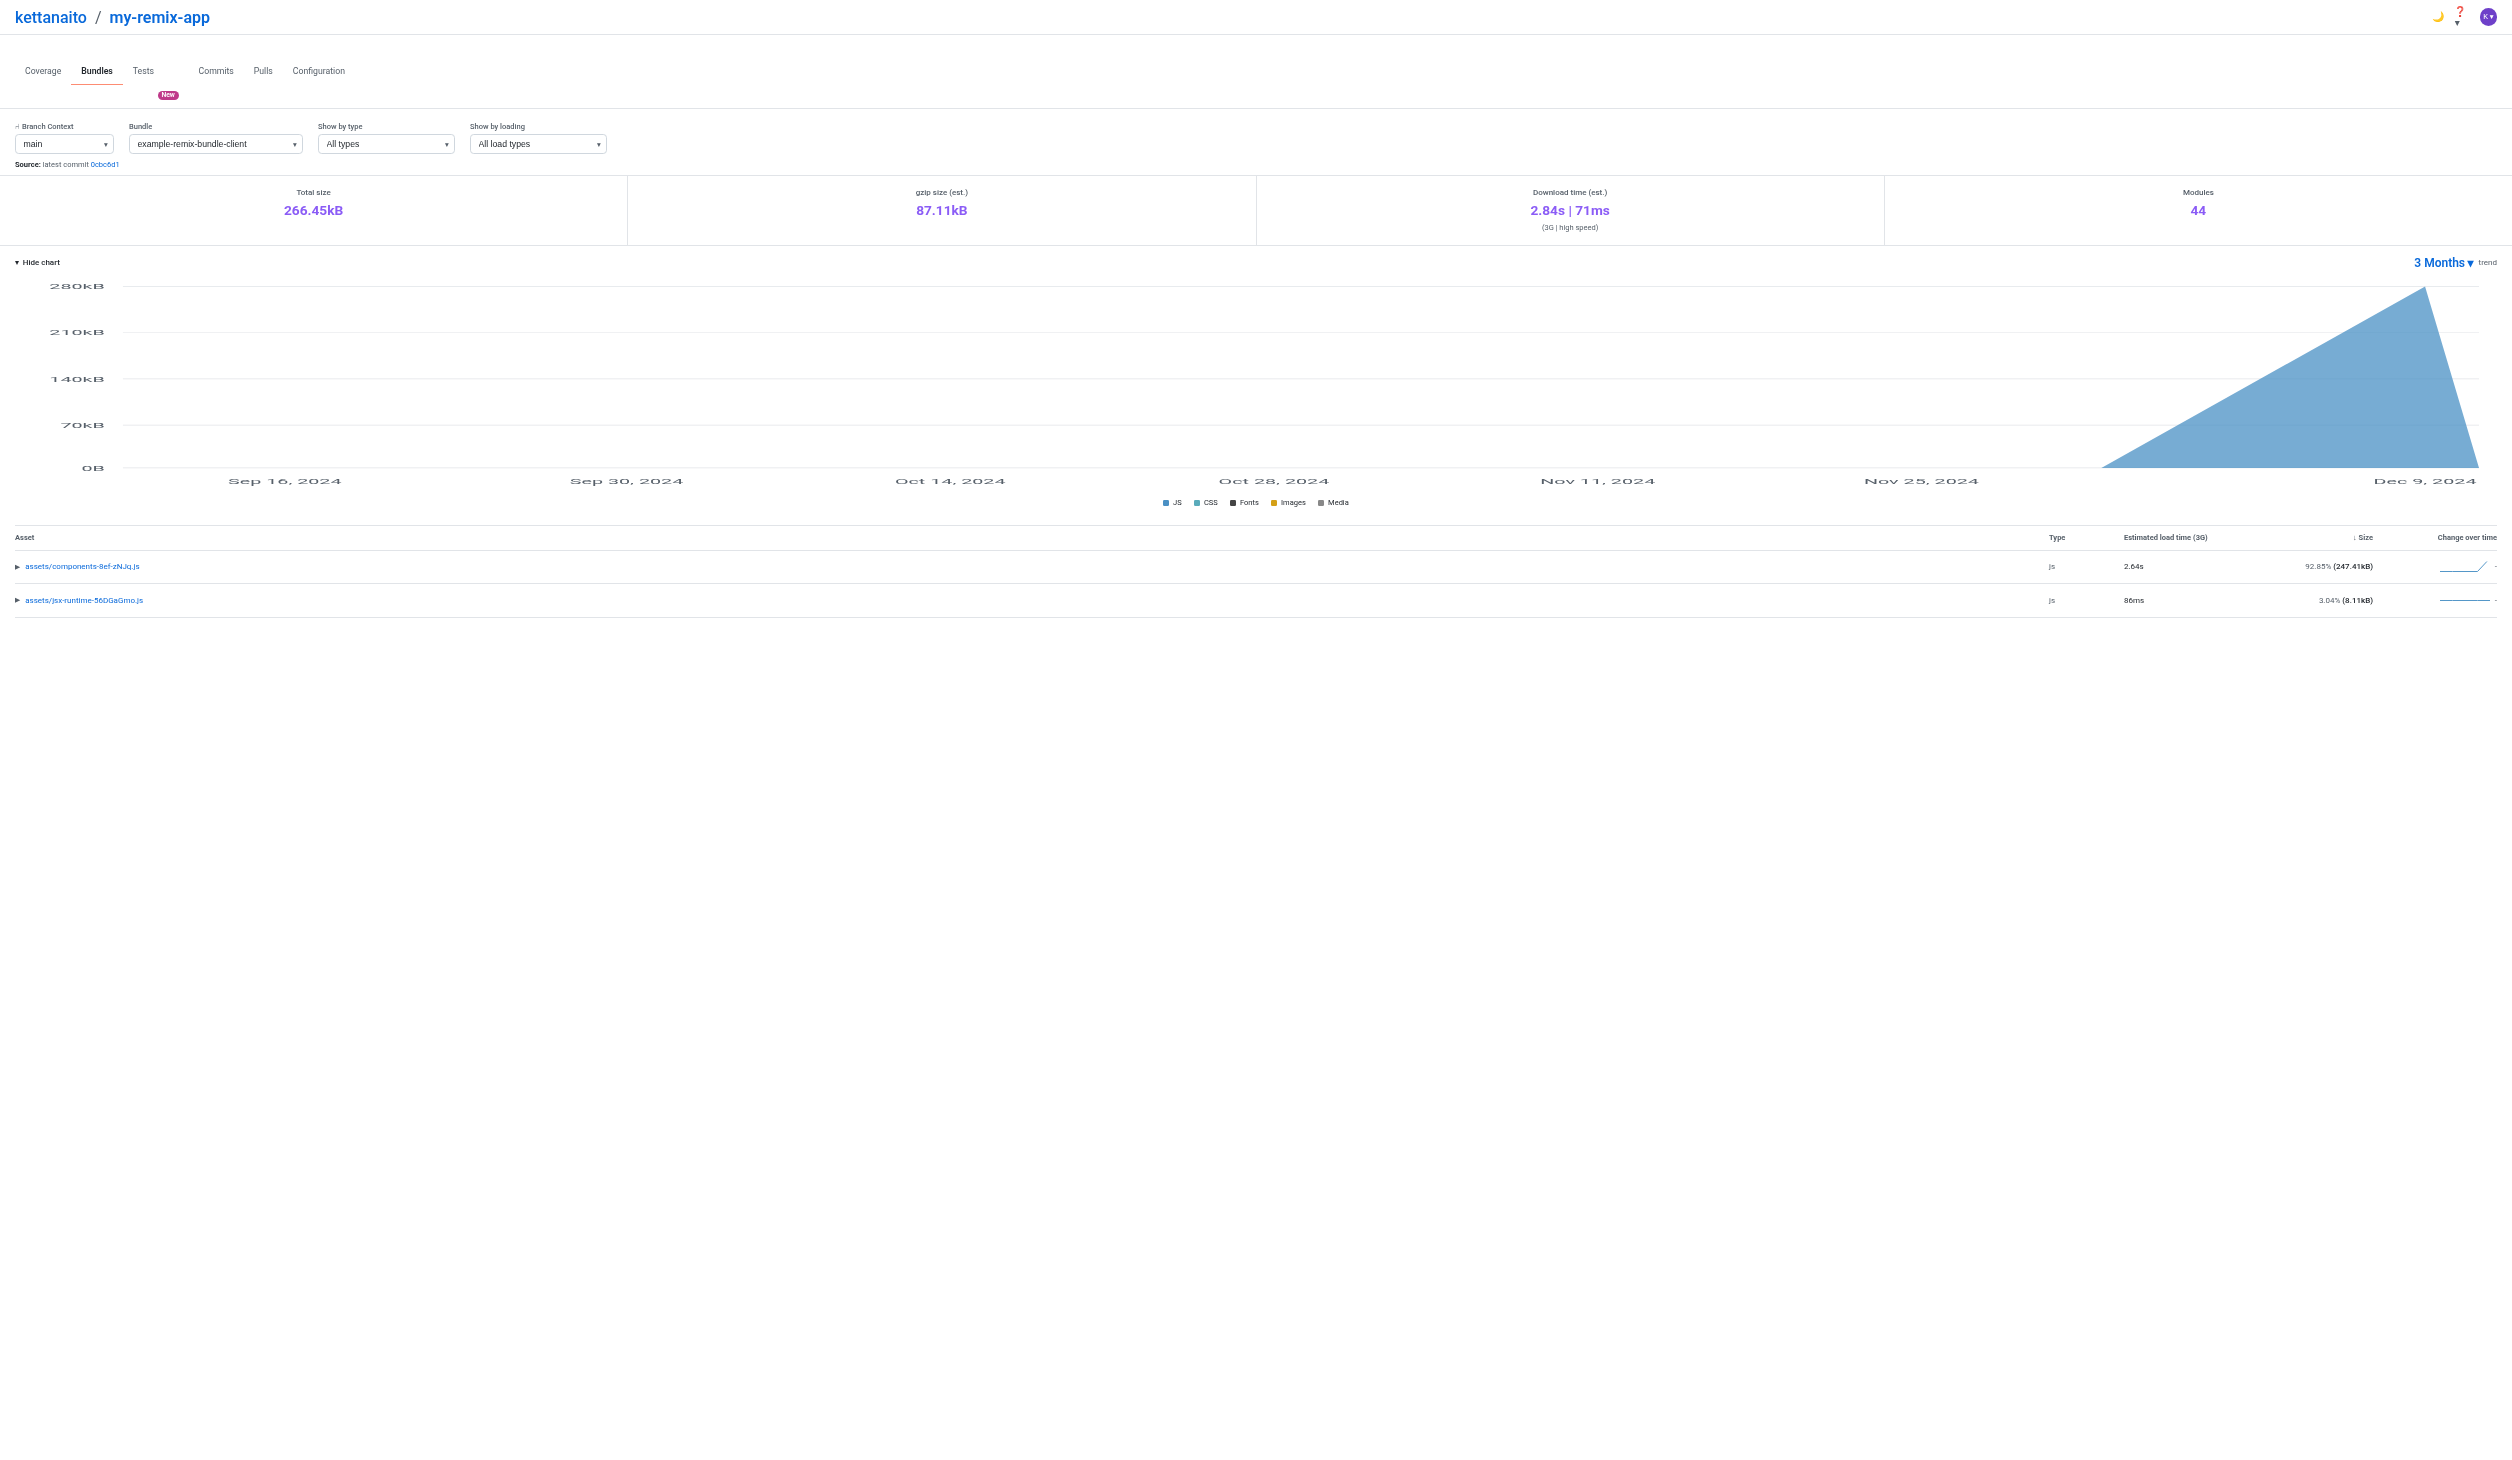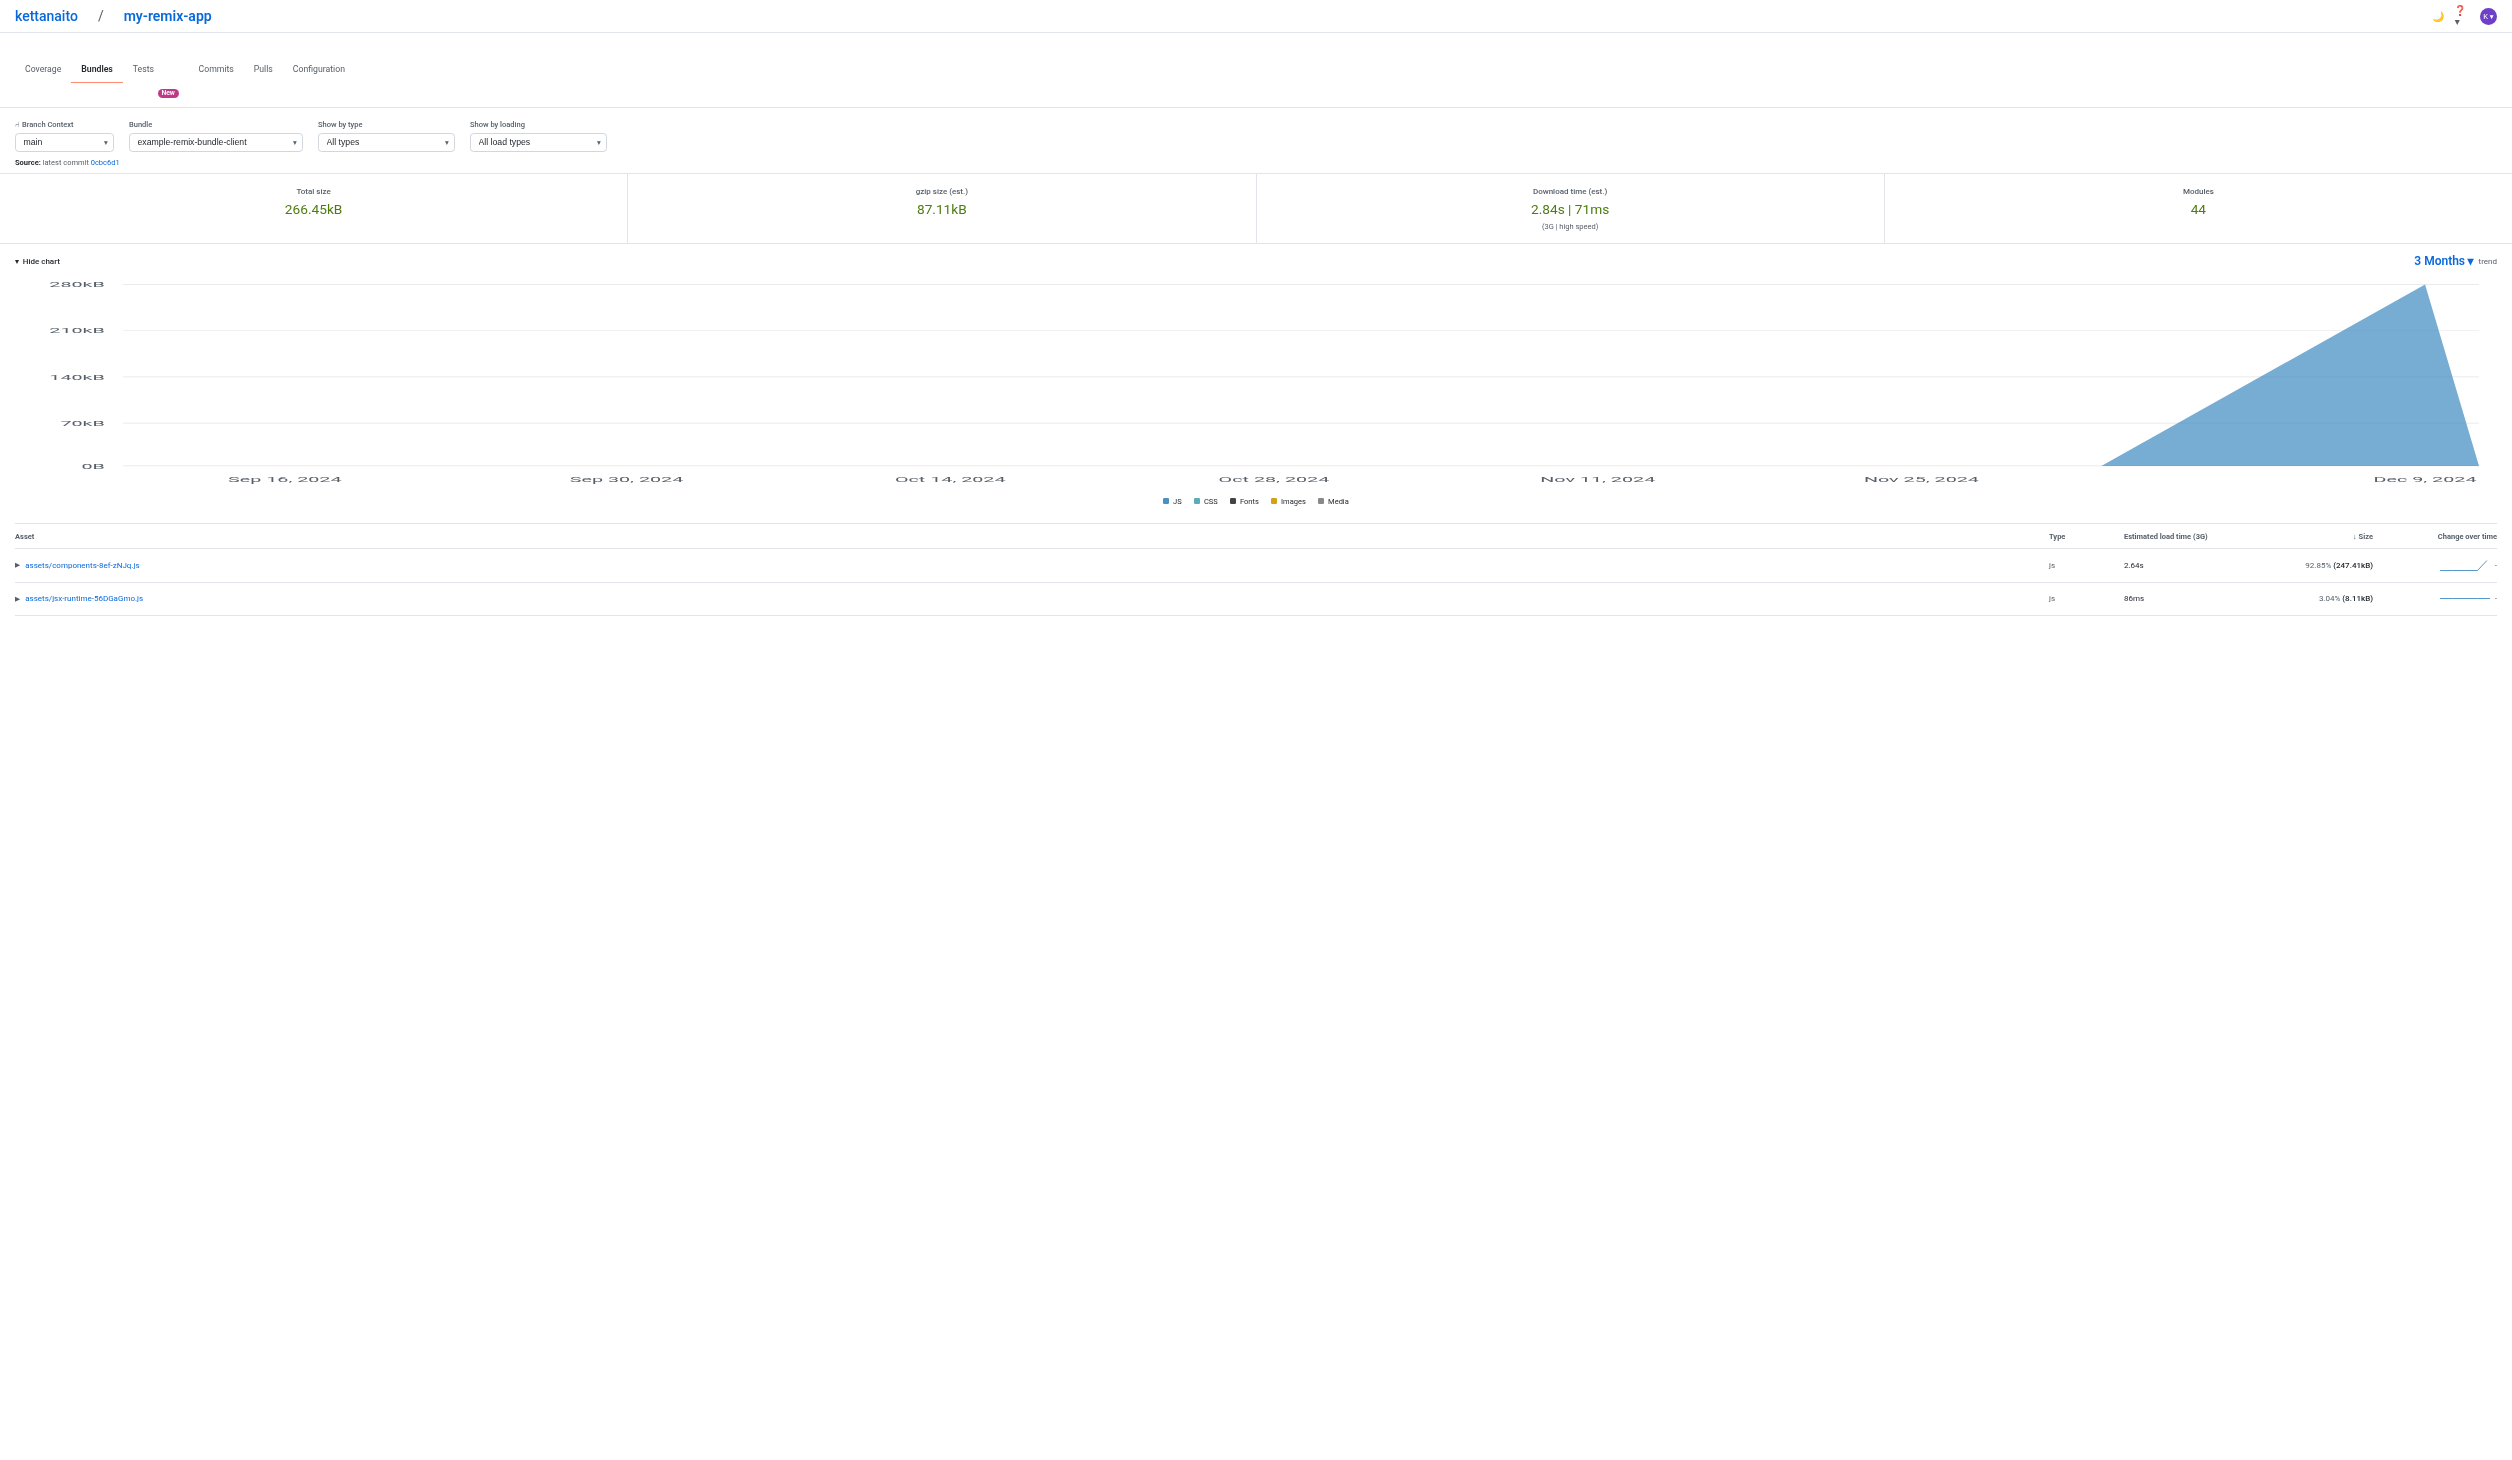--- a/index.html
+++ b/index.html
@@ -1,20 +1,20 @@
 <!DOCTYPE html>
 <html style="font-size:10px"><head>
   <meta charset="utf-8">
   <style>
     * { box-sizing: border-box; margin: 0; padding: 0; }
     body { font-family: -apple-system, BlinkMacSystemFont, 'Segoe UI', Roboto, sans-serif; font-size: 8.7px; color: #24292f; background: #fff; }
 
     
     .top-bar { display: flex; align-items: center; justify-content: space-between; padding: 7.5px 15px; border-bottom: 0.6px solid #e1e4e8; }
-    .top-bar-left { display: flex; align-items: center; gap: 20px; font-size: 14px; }
+    .top-bar-left { display: flex; align-items: center; gap: 8px; font-size: 16px; }
     .repo-owner { color: #0969da; text-decoration: none; font-weight: 500; }
     .repo-sep { color: #57606a; }
     .repo-name { color: #0969da; text-decoration: none; font-weight: 600; }
     .top-bar-right { display: flex; align-items: center; gap: 7.5px; }
     .top-icon { width: 17.4px; height: 17.4px; border-radius: 50%; display: flex; align-items: center; justify-content: center; cursor: pointer; color: #57606a; font-size: 10px; }
     .avatar { width: 17.4px; height: 17.4px; border-radius: 50%; background: #6e40c9; display: flex; align-items: center; justify-content: center; color: white; font-size: 7.5px; cursor: pointer; }
 
     
     .nav-tabs { display: flex; align-items: center; gap: 0; padding: 0 15px; border-bottom: 0.6px solid #e1e4e8; }
     .nav-tab { padding: 7.5px 10px; cursor: pointer; color: #57606a; font-size: 8.7px; border-bottom: 1.2px solid transparent; text-decoration: none; display: flex; align-items: center; gap: 3.7px; }
@@ -34,21 +34,21 @@
     
     .source-line { padding: 6.2px 15px; font-size: 7.5px; color: #57606a; }
     .source-line strong { color: #24292f; }
     .source-link { color: #0969da; text-decoration: none; }
 
     
     .stats-row { display: flex; border-top: 0.6px solid #e1e4e8; border-bottom: 0.6px solid #e1e4e8; margin: 0; }
     .stat-box { flex: 1; padding: 12.4px; text-align: center; border-right: 0.6px solid #e1e4e8; }
     .stat-box:last-child { border-right: none; }
     .stat-label { font-size: 8px; color: #57606a; margin-bottom: 5px; font-weight: 500; }
-    .stat-value { font-size: 13.7px; font-weight: 400; color: #4d7c0f; }
+    .stat-value { font-size: 13.7px; font-weight: 700; color: #8b5cf6; }
     .stat-sub { font-size: 7.5px; color: #57606a; margin-top: 5px; }
 
     
     .chart-section { padding: 10px 15px; }
     .chart-header { display: flex; justify-content: space-between; align-items: center; margin-bottom: 10px; }
     .hide-chart-btn { display: flex; align-items: center; gap: 3.7px; cursor: pointer; color: #24292f; font-size: 8px; font-weight: 500; }
     .chart-controls { display: flex; align-items: center; gap: 5px; }
     .time-select { display: flex; align-items: center; gap: 2.5px; color: #0969da; font-size: 12px; cursor: pointer; font-weight: 600; }
     .trend-label { color: #57606a; font-size: 8px; }
 

